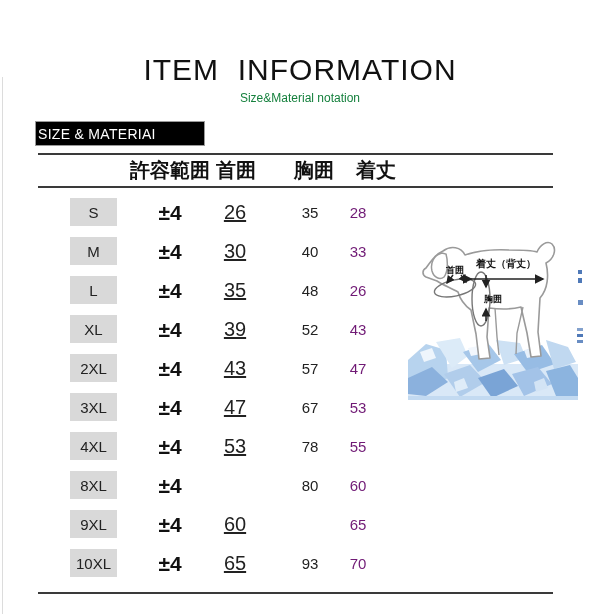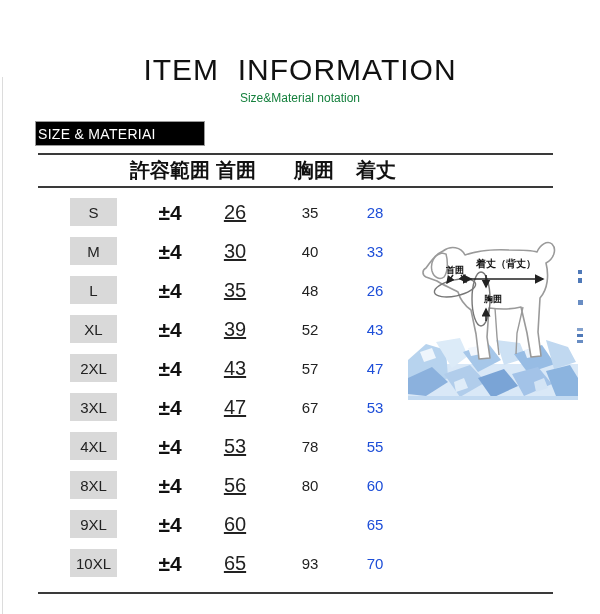--- a/index.html
+++ b/index.html
@@ -33,21 +33,21 @@
   .th-len{left:336px;width:80px;}
 
   
   #table-body{position:absolute;left:38px;top:146px;width:515px;}
   .trow{position:relative;height:39px;}
   .cell{position:absolute;top:0;height:100%;display:flex;align-items:center;justify-content:center;}
   .c-size{left:32px;width:47px;top:5px;height:28px;background:#d9d9d9;font-size:15px;color:#222;}
   .c-tol{left:92px;width:80px;font-size:21px;font-weight:bold;color:#111;}
   .c-neck{left:157px;width:80px;font-size:20px;color:#222;text-decoration:underline;}
   .c-chest{left:232px;width:80px;font-size:15px;color:#222;}
-  .c-len{left:297px;width:80px;font-size:15px;color:#1d4ed8;}
+  .c-len{left:280px;width:80px;font-size:15px;color:#701a75;}
 
   
   .material-note{position:absolute;left:38px;top:547px;width:515px;height:32px;
     display:flex;align-items:center;justify-content:center;
     font-size:14px;font-weight:bold;color:#2b2b2b;letter-spacing:.5px;}
 
   
   .ice-wrap{position:absolute;left:408px;top:291px;width:170px;height:62px;}
   .dog-wrap{position:absolute;left:405px;top:190px;width:185px;height:170px;}
 
@@ -130,21 +130,20 @@
       <div class="trow">
         <div class="cell c-size">4XL</div>
         <div class="cell c-tol">±4</div>
         <div class="cell c-neck">53</div>
         <div class="cell c-chest">78</div>
         <div class="cell c-len">55</div>
       </div>
       <div class="trow">
         <div class="cell c-size">8XL</div>
         <div class="cell c-tol">±4</div>
-        <div class="cell c-neck">56</div>
         <div class="cell c-chest">80</div>
         <div class="cell c-len">60</div>
       </div>
       <div class="trow">
         <div class="cell c-size">9XL</div>
         <div class="cell c-tol">±4</div>
         <div class="cell c-neck">60</div>
         <div class="cell c-len">65</div>
       </div>
       <div class="trow">

